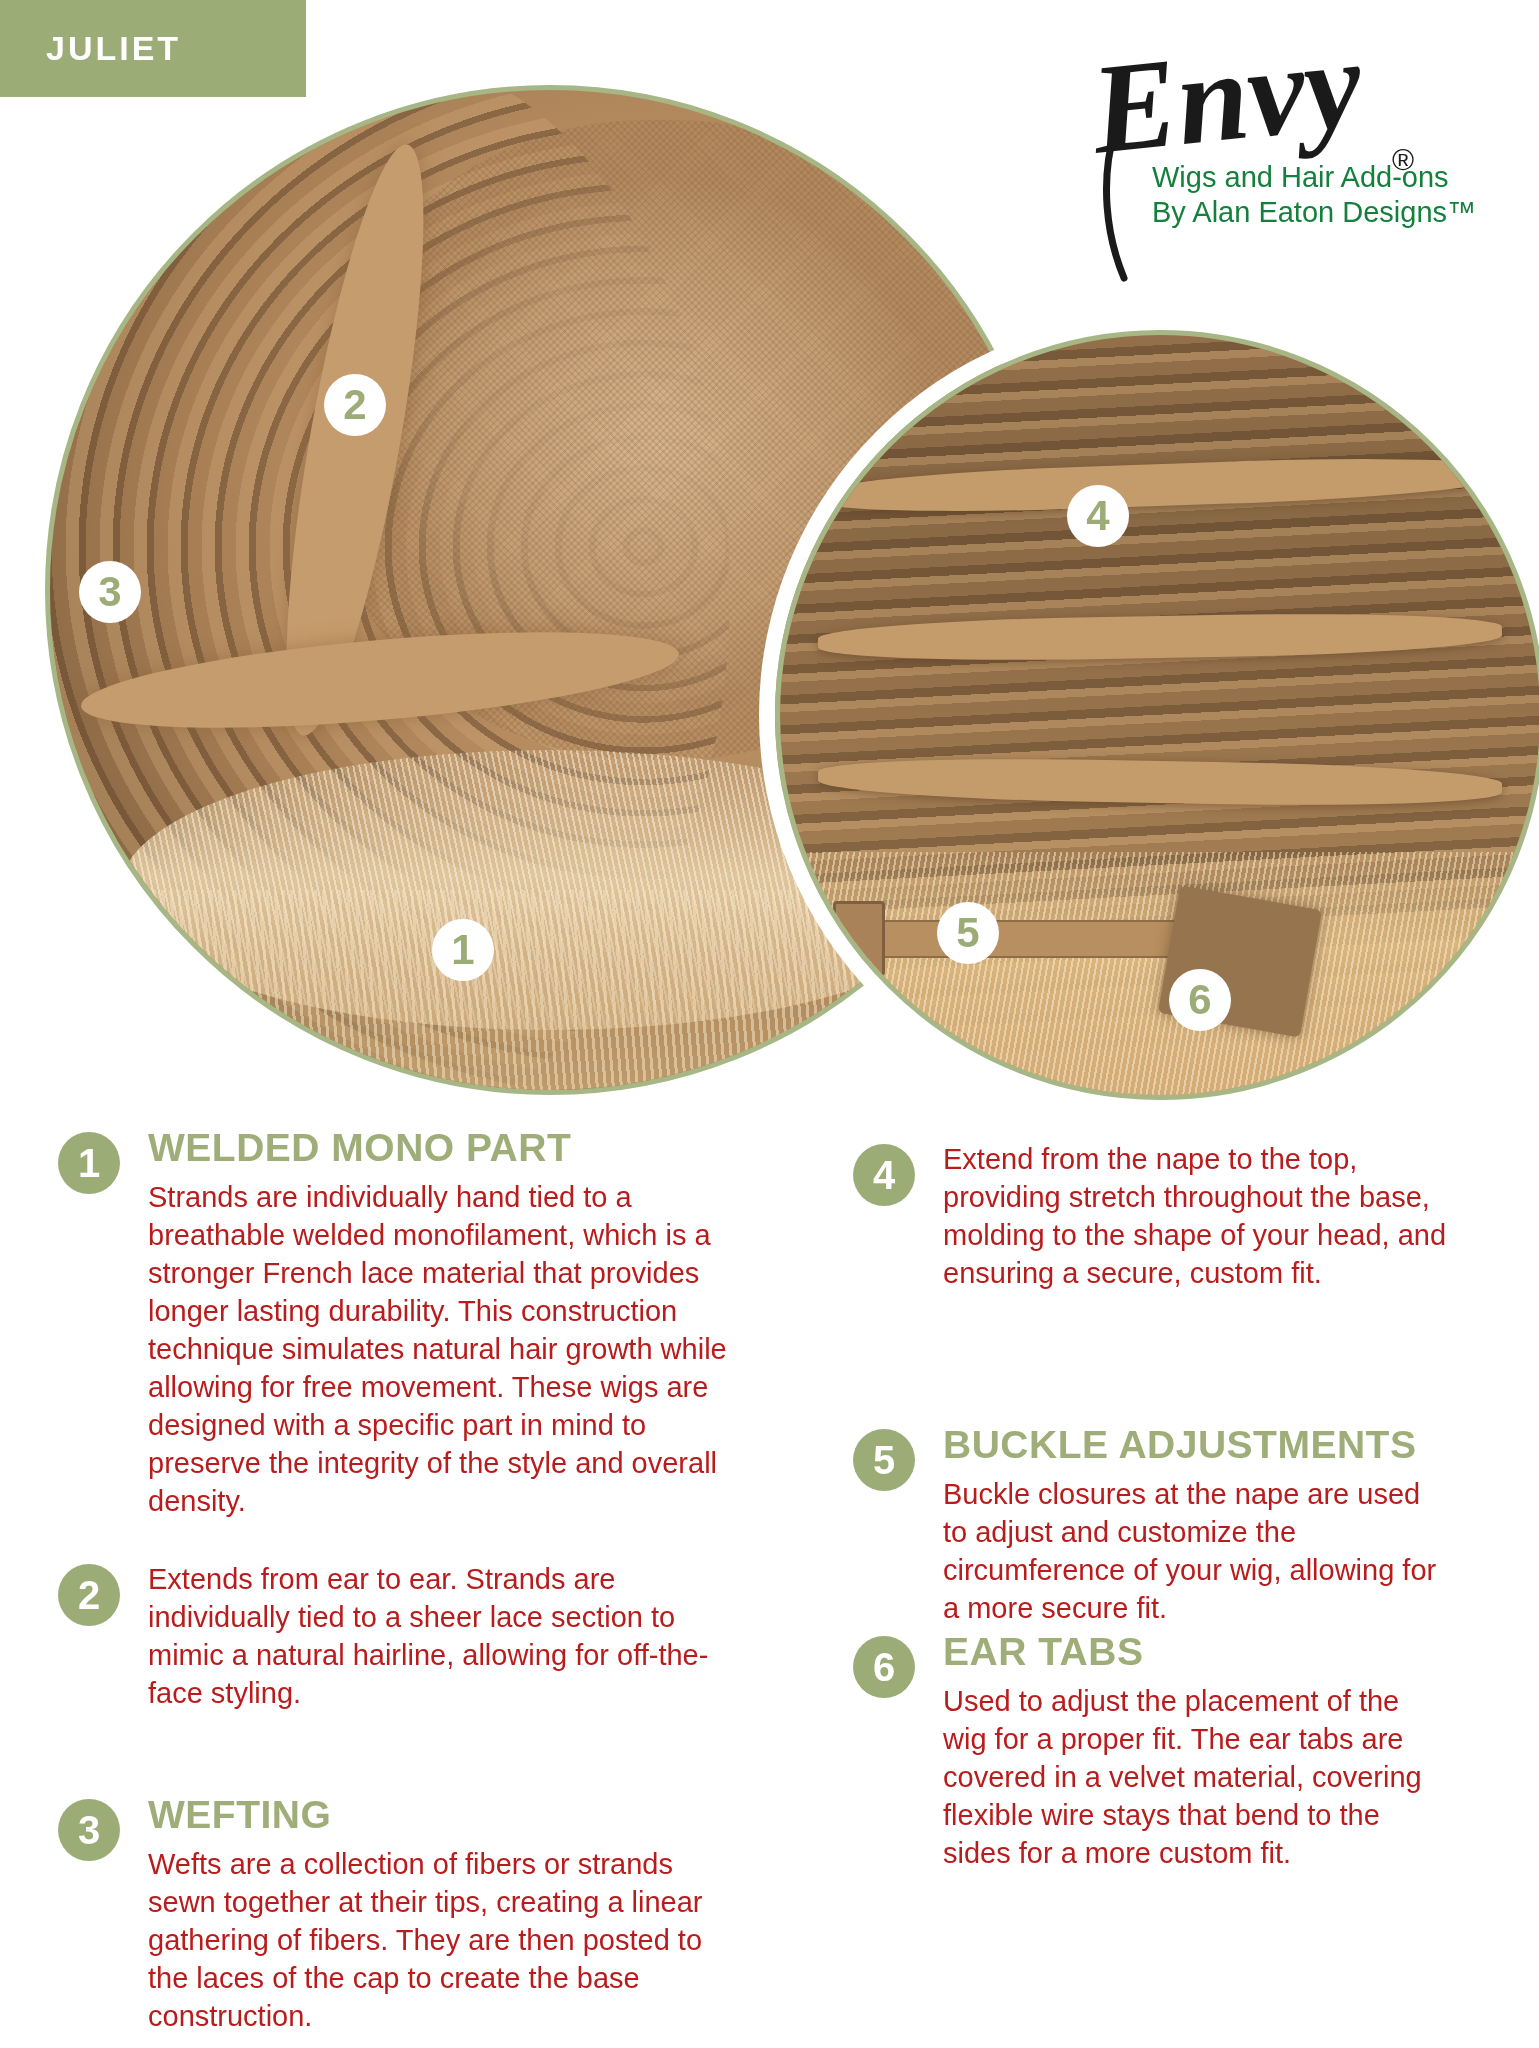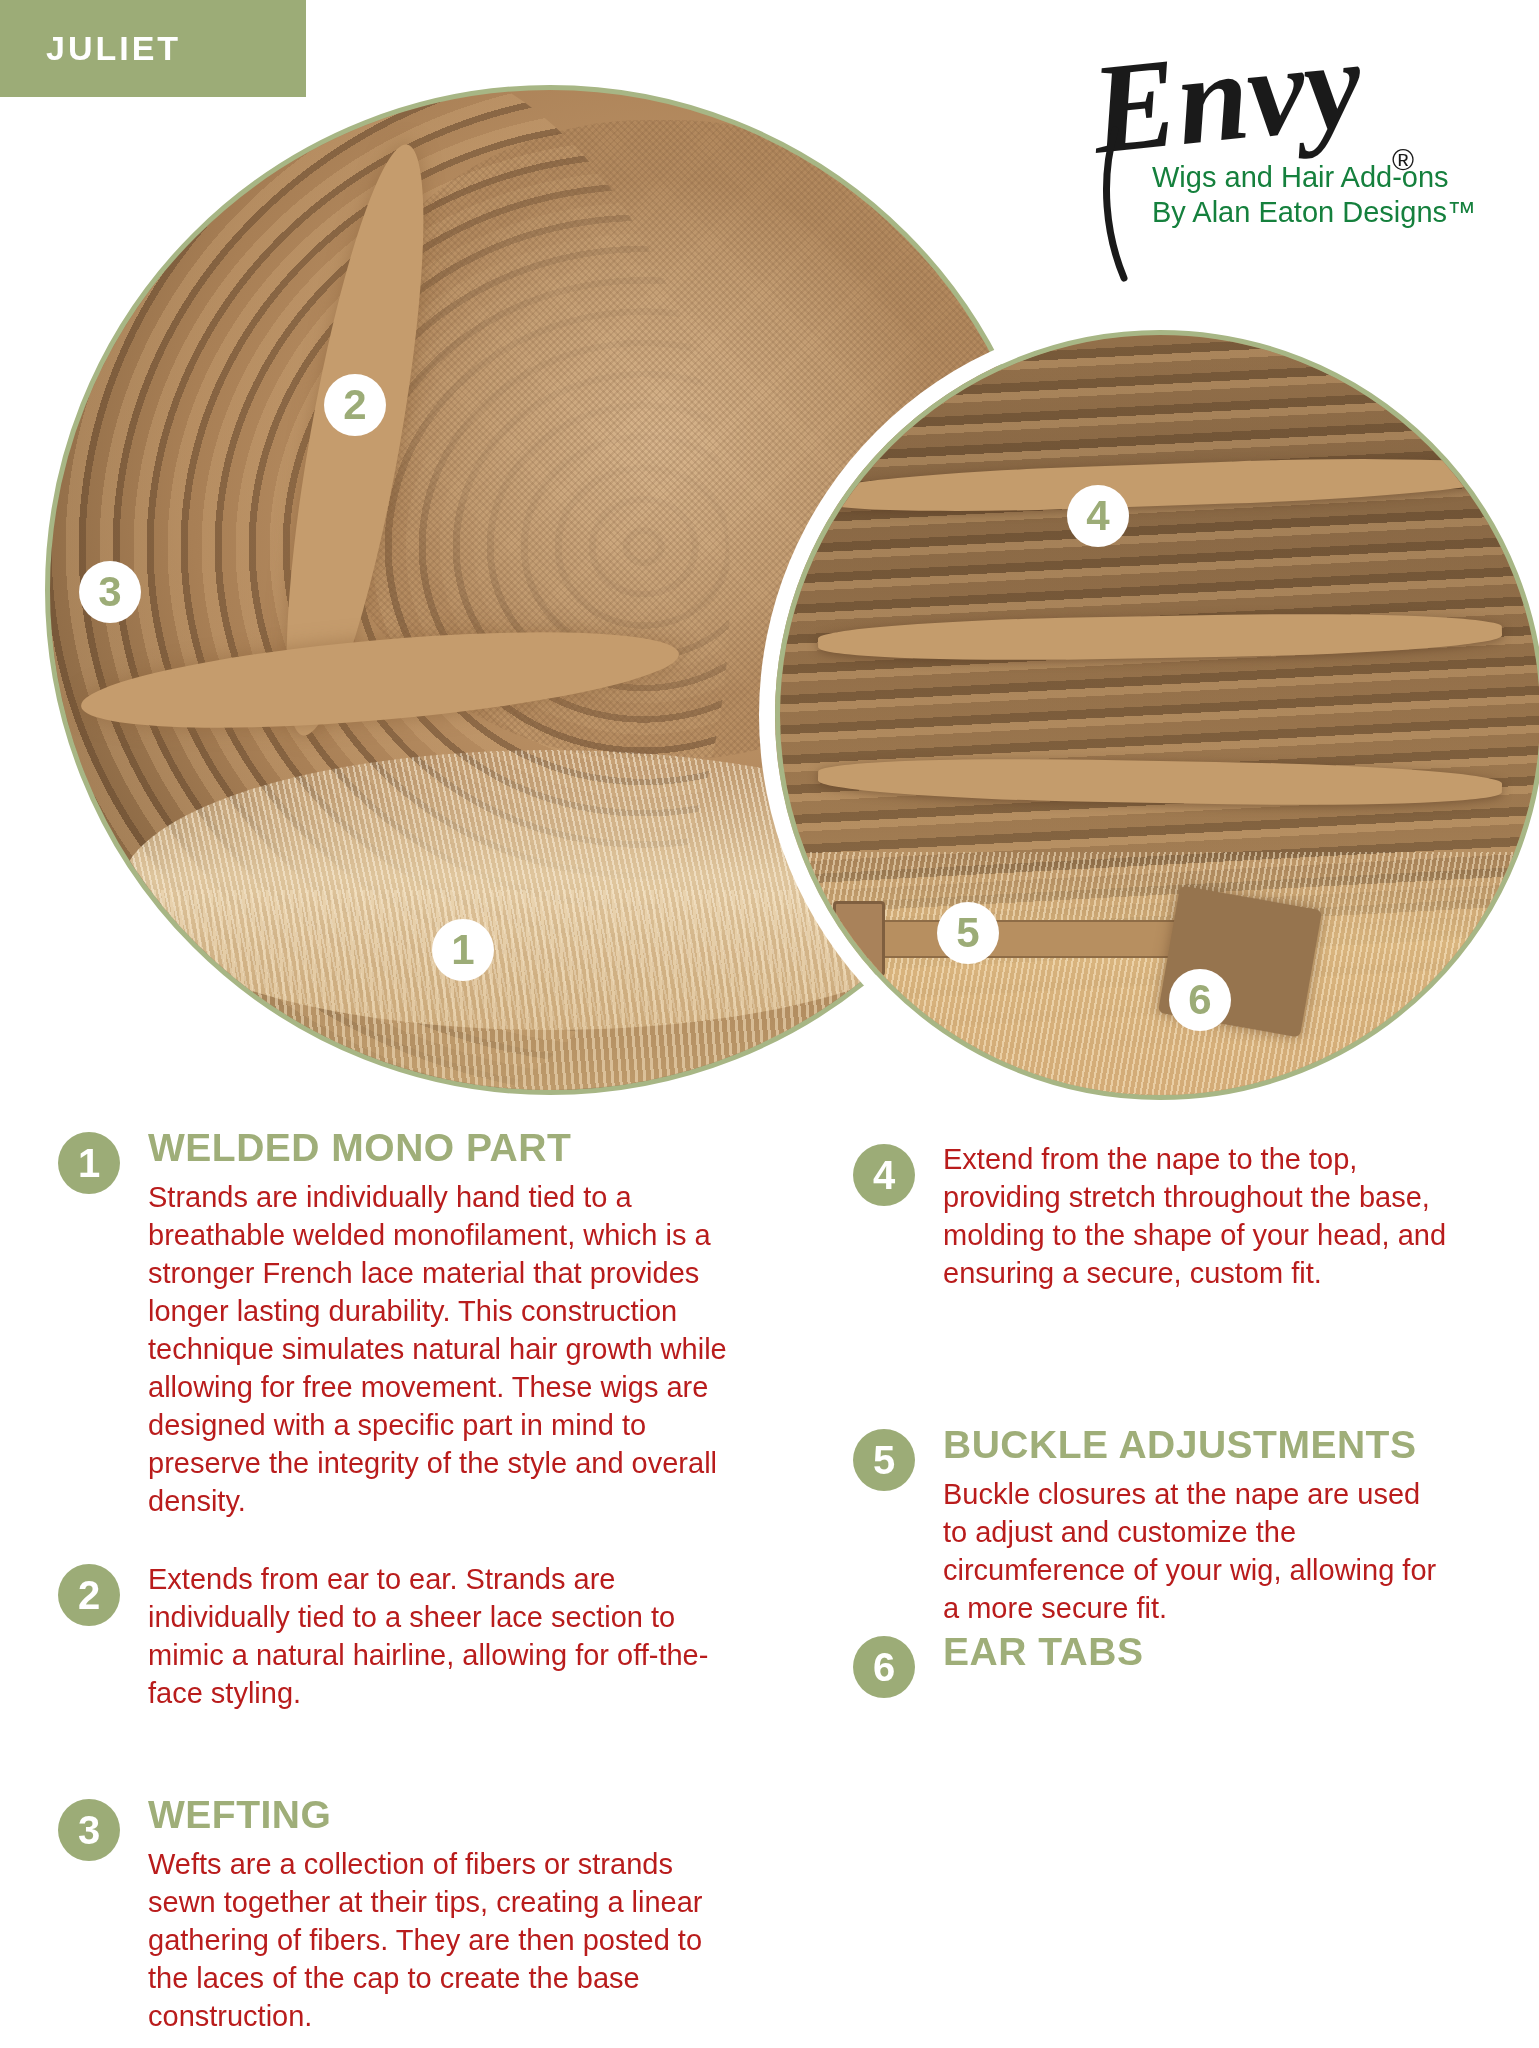--- a/index.html
+++ b/index.html
@@ -168,16 +168,17 @@
     <div class="content">
       <h2>BUCKLE ADJUSTMENTS</h2>
       <p>Buckle closures at the nape are used to adjust and customize the circumference of your wig, allowing for a more secure fit.</p>
     </div>
   </div>
 
   <div class="sec col-right s6">
     <div class="num">6</div>
     <div class="content">
       <h2>EAR TABS</h2>
+      <p>Used to adjust the placement of the wig for a proper fit. The ear tabs are covered in a velvet material, covering flexible wire stays that bend to the sides for a more custom fit.</p>
     </div>
   </div>
 
 </div>
 
 </body></html>

